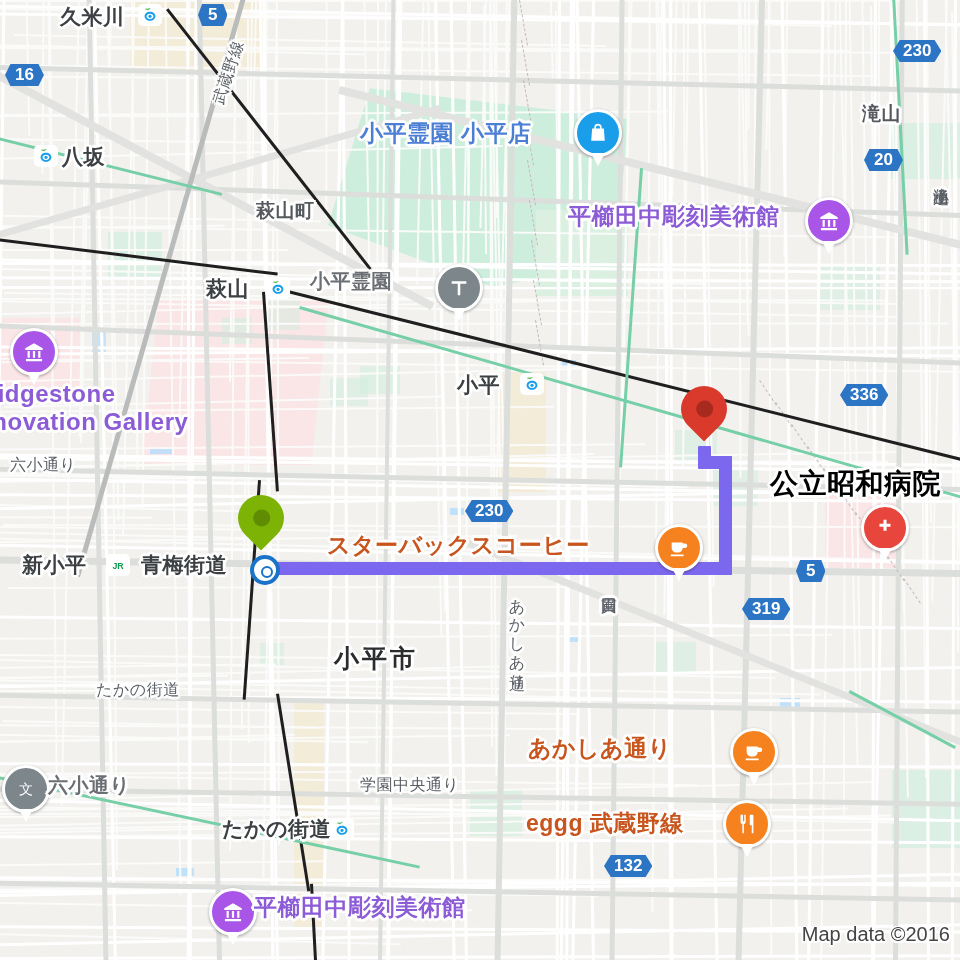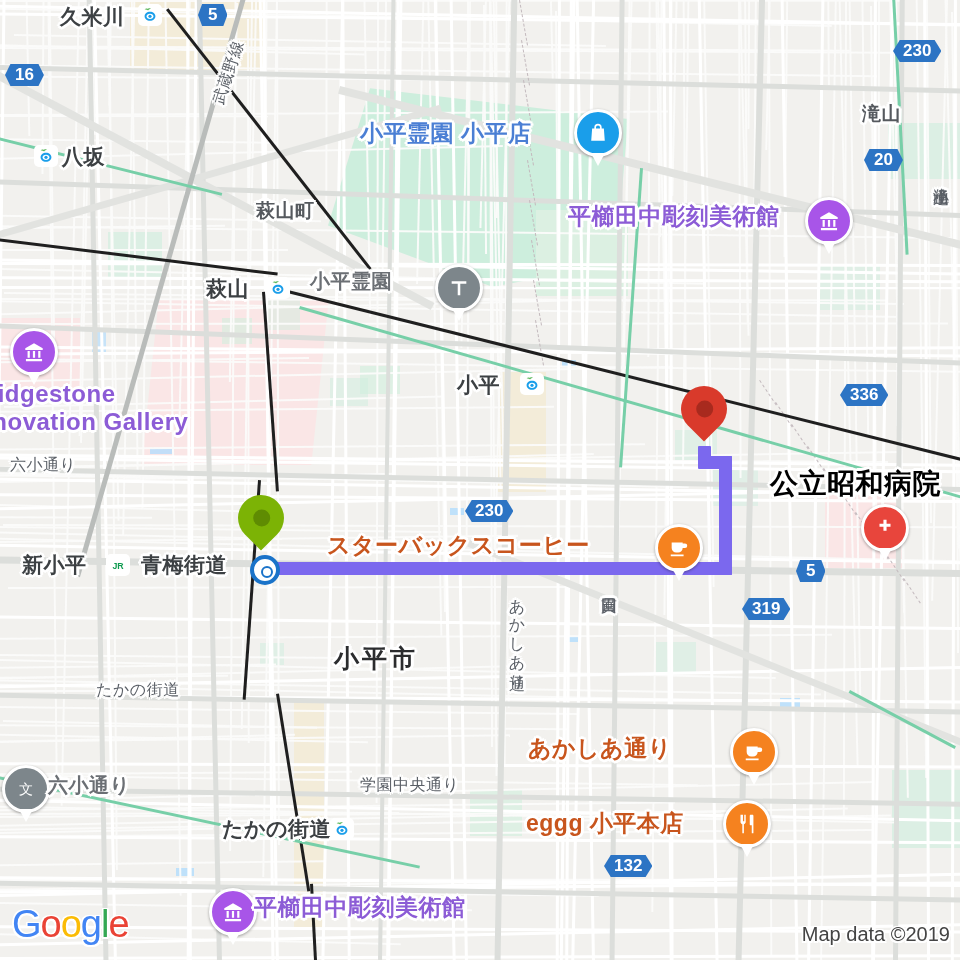--- a/index.html
+++ b/index.html
@@ -482,21 +482,21 @@
   </div>
 
   <div id="labellayer">
       <div class="lbl poi-blue" style="left: 360px; top: 118px;">小平霊園 小平店</div>
       <div class="lbl poi-purple" style="left: 568px; top: 201px;">平櫛田中彫刻美術館</div>
       <div class="lbl gray-area" style="left: 310px; top: 268px;">小平霊園</div>
       <div class="lbl poi-purple" style="left: -30px; top: 380px; line-height: 1.15; font-size: 24px;">Bridgestone<br>Innovation Gallery</div>
       <div class="lbl poi-orange" style="left: 327px; top: 530px;">スターバックスコーヒー</div>
       <div class="lbl poi-red" style="left: 770px; top: 465px;">公立昭和病院</div>
       <div class="lbl poi-orange" style="left: 528px; top: 733px;">あかしあ通り</div>
-      <div class="lbl poi-orange" style="left: 526px; top: 808px;">eggg 小平本店</div>
+      <div class="lbl poi-orange" style="left: 526px; top: 808px;">eggg 武蔵野線</div>
       <div class="lbl poi-purple" style="left: 254px; top: 892px;">平櫛田中彫刻美術館</div>
       <div class="lbl gray-area" style="left: 48px; top: 772px;">六小通り</div>
       <div class="lbl station" style="left: 60px; top: 3px;">久米川</div>
       <div class="sta-icon" style="left: 138px; top: 4px;">
         <svg width="20" height="18" viewBox="0 0 22 20">
           <path d="M5 3.5c1.6-1.4 3.6-.4 3.6-.4S10.4 1.6 12 3c-1.5.3-2.6 1.1-3.2 1.9C8 4.2 6.6 3.6 5 3.5z" fill="#5cb85c"></path>
           <path d="M11 6.5c3.4 0 6 2.2 6 5s-2.6 5-6 5-6-2.2-6-5 2.6-5 6-5zm0 2c-2.2 0-3.9 1.3-3.9 3s1.7 3 3.9 3 3.9-1.3 3.9-3-1.7-3-3.9-3z" fill="#1a9eea"></path>
           <circle cx="11" cy="11.5" r="1.8" fill="#1a9eea"></circle>
         </svg>
       </div>
@@ -556,16 +556,15 @@
       <div class="shield" style="left: 198px; top: 4px;">5</div>
       <div class="shield" style="left: 893px; top: 40px;">230</div>
       <div class="shield" style="left: 864px; top: 149px;">20</div>
       <div class="shield" style="left: 840px; top: 384px;">336</div>
       <div class="shield" style="left: 465px; top: 500px;">230</div>
       <div class="shield" style="left: 796px; top: 560px;">5</div>
       <div class="shield" style="left: 742px; top: 598px;">319</div>
       <div class="shield" style="left: 604px; top: 855px;">132</div>
     </div>
 
-  <div id="google-logo"><span style="color: rgb(66, 133, 244);">G</span><span style="color: rgb(234, 67, 53);">o</span><span style="color: rgb(251, 188, 5);">o</span><span style="color: rgb(66, 133, 244);">g</span><span style="color: rgb(52, 168, 83);">l</span><span style="color: rgb(234, 67, 53);">e</span></div>
-  <div id="attribution">Map data ©2019</div>
+  <div id="attribution">Map data ©2016</div>
 
 </div>
 
 </body></html>

